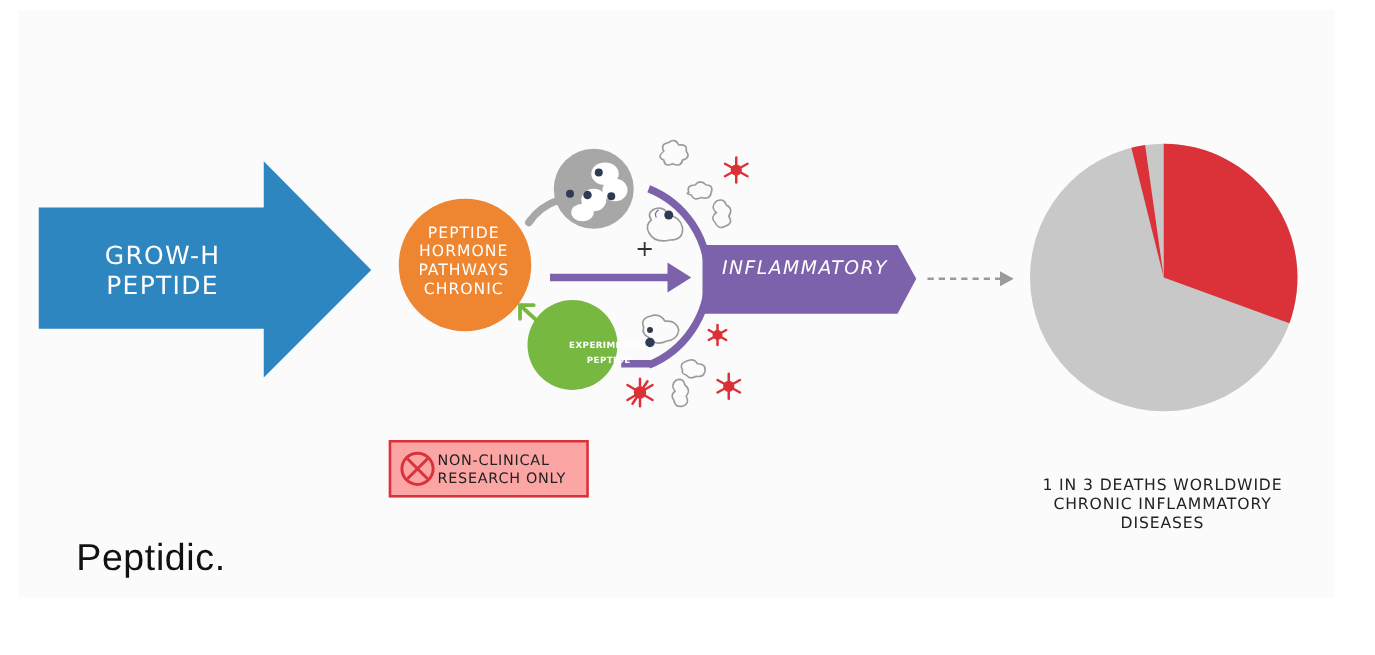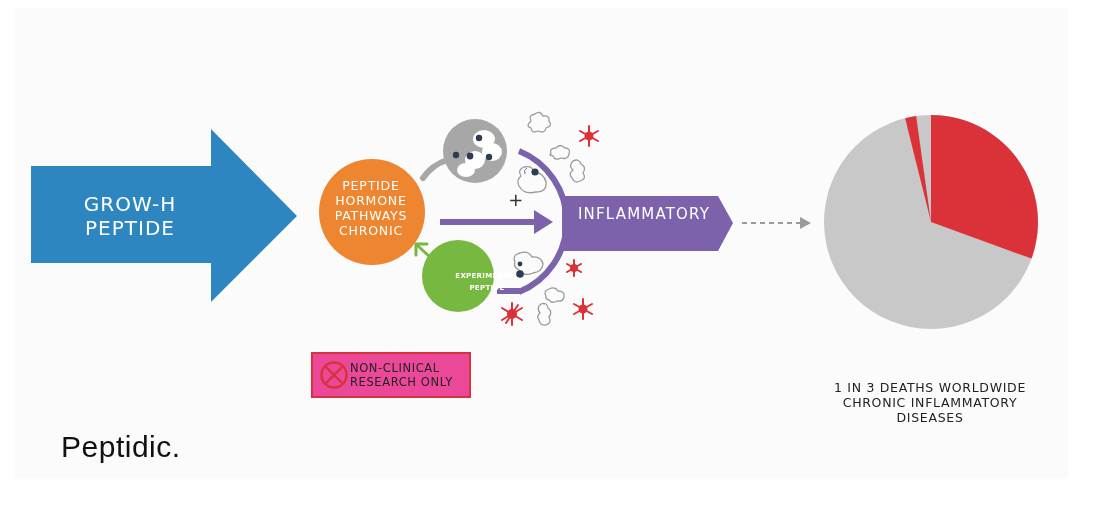--- a/index.html
+++ b/index.html
@@ -66,38 +66,39 @@
       margin-left: 29px;
     }
     .infl-label {
       left: 566px;
       top: 205px;
       width: 156px;
       color: #ffffff;
       font-size: 15px;
       letter-spacing: 1.2px;
       line-height: 1.22;
+      font-style: italic;
     }
     .plus-label {
       left: 506px;
       top: 191px;
       width: 20px;
       color: #333333;
       font-size: 18px;
       line-height: 1;
     }
     .notice {
       position: absolute;
       left: 311px;
       top: 352px;
       width: 160px;
       height: 46px;
       border: 2px solid #d8323a;
       box-sizing: border-box;
-      background: #ec4899;
+      background: #fca5a5;
     }
     .notice-text {
       position: absolute;
       left: 37px;
       top: 7px;
       color: #222222;
       font-size: 11.5px;
       letter-spacing: 0.6px;
       line-height: 1.22;
       text-align: left;

